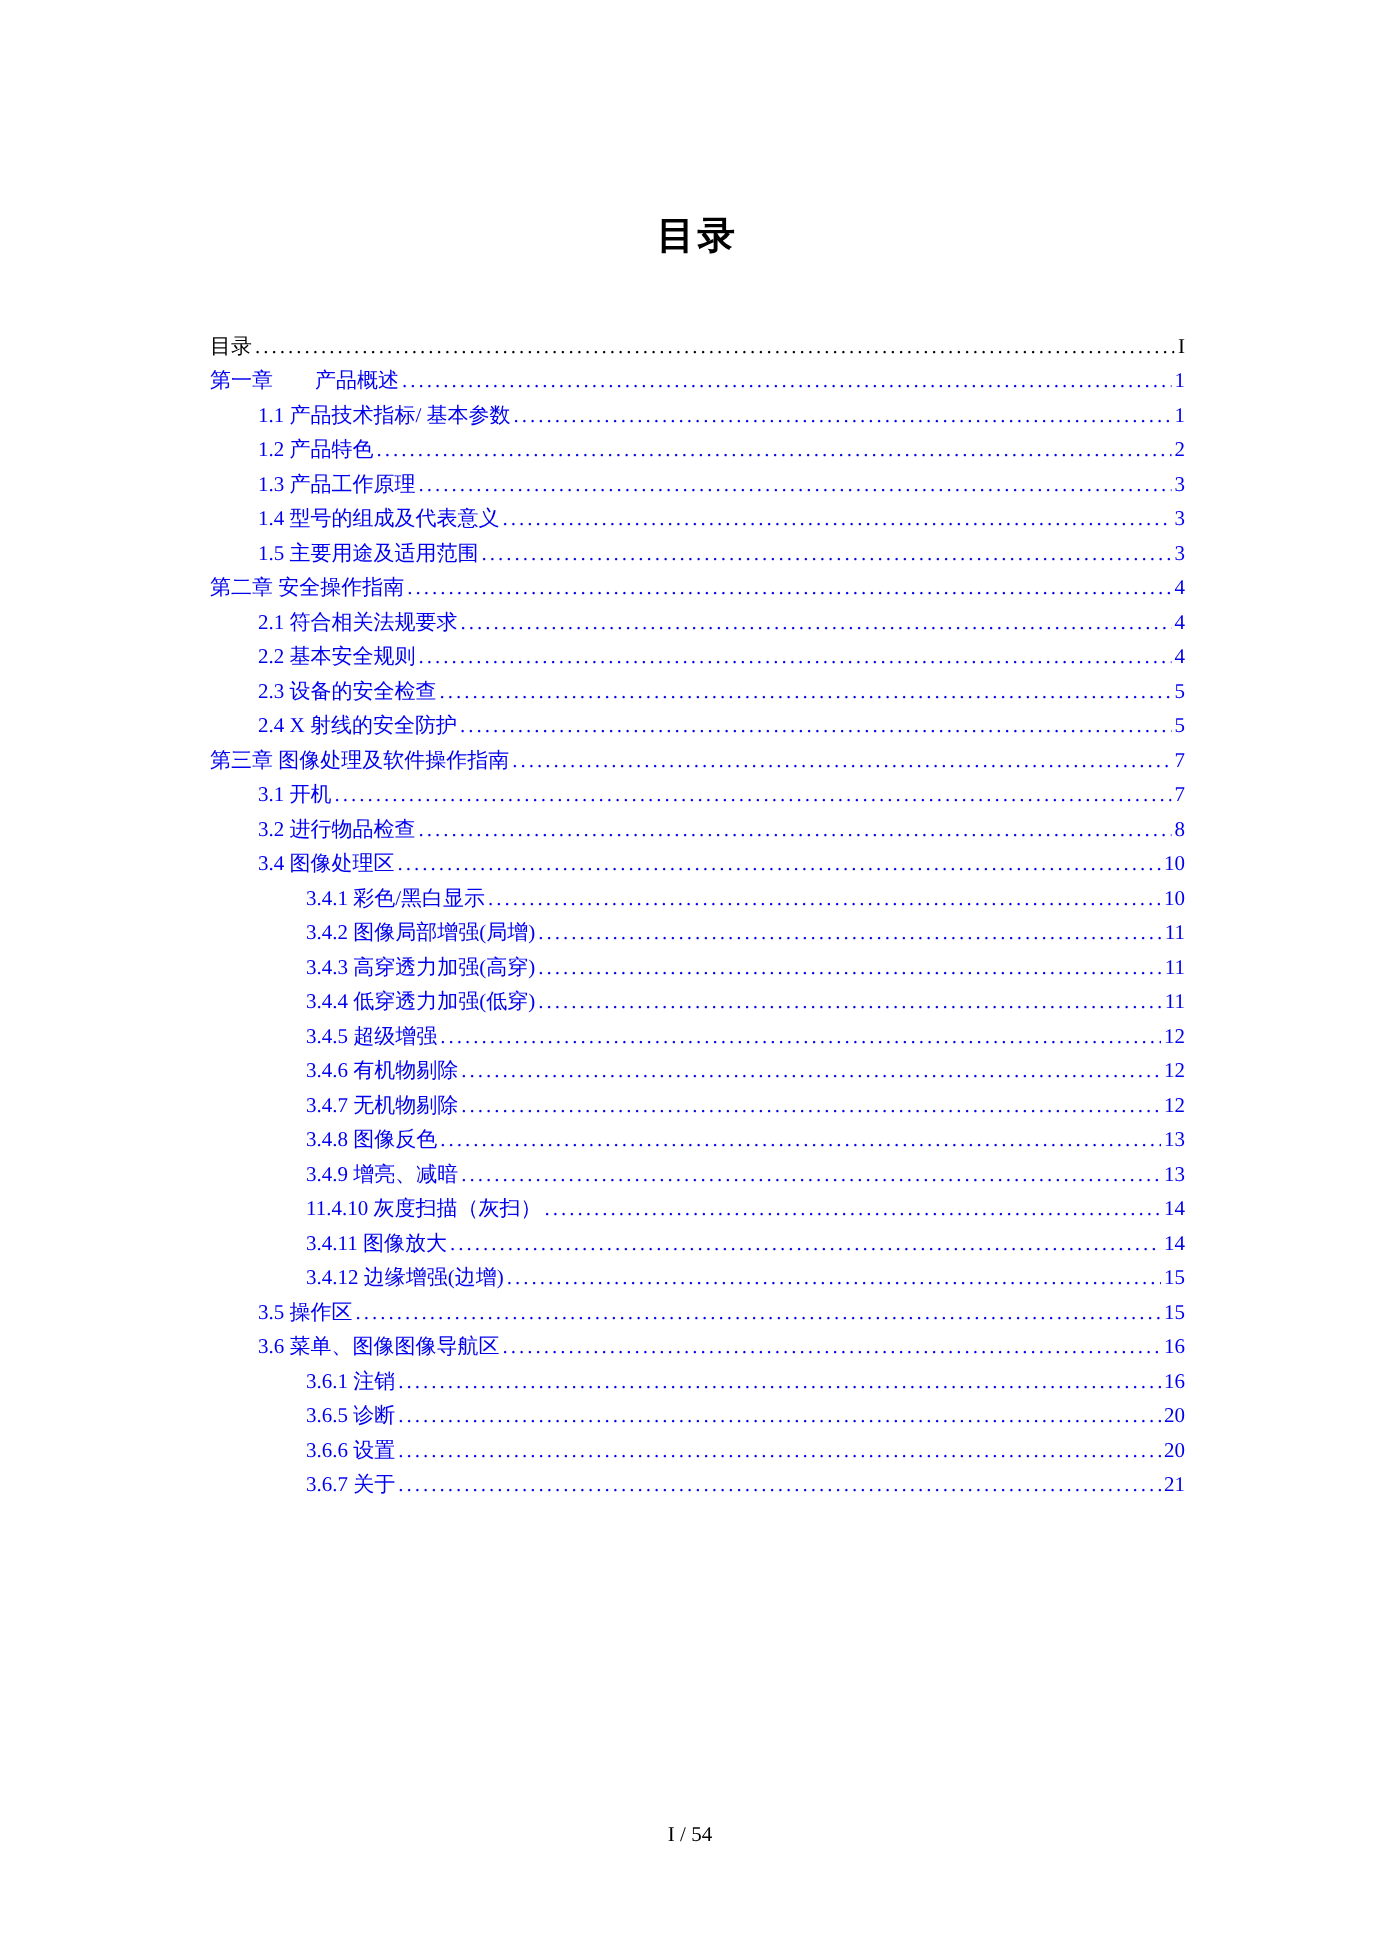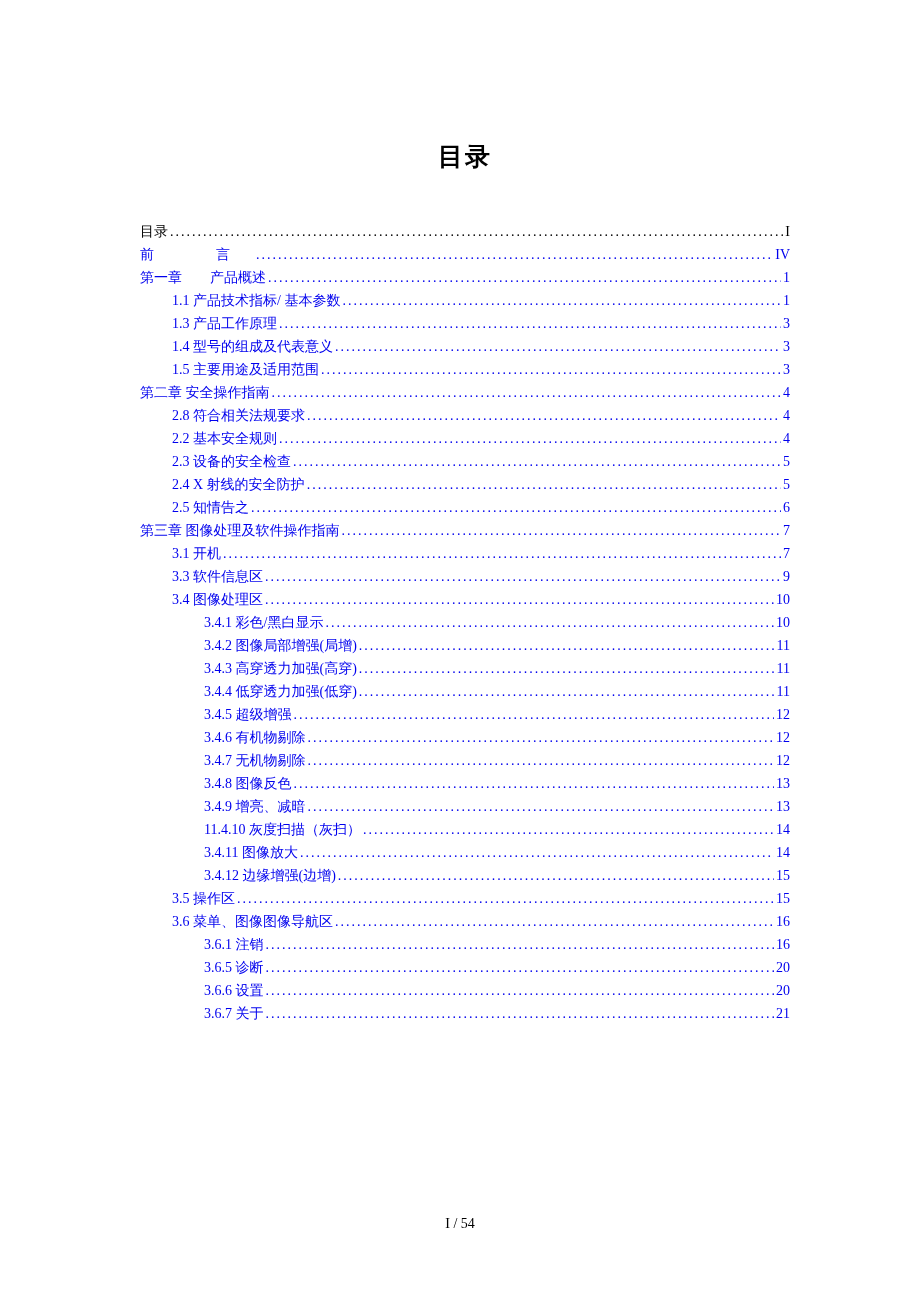--- a/index.html
+++ b/index.html
@@ -74,33 +74,33 @@
 
 <h1 class="title">目录</h1>
 
 <div class="toc" id="toc">
     <div class="toc-line indent-0">
       <span class="toc-label ">目录</span>
       <span class="toc-dots"></span>
       <span class="toc-page">I</span>
     </div>
     <div class="toc-line indent-0 link">
-      <span class="toc-label preface-label">前　言</span>
-      <span class="toc-dots"></span>
-      <span class="toc-page">IV</span>
-    </div>
-    <div class="toc-line indent-0 link">
       <span class="toc-label ">第一章　　产品概述</span>
       <span class="toc-dots"></span>
       <span class="toc-page">1</span>
     </div>
     <div class="toc-line indent-1 link">
       <span class="toc-label ">1.1  产品技术指标/  基本参数</span>
       <span class="toc-dots"></span>
       <span class="toc-page">1</span>
+    </div>
+    <div class="toc-line indent-1 link">
+      <span class="toc-label ">1.2  产品特色</span>
+      <span class="toc-dots"></span>
+      <span class="toc-page">2</span>
     </div>
     <div class="toc-line indent-1 link">
       <span class="toc-label ">1.3  产品工作原理</span>
       <span class="toc-dots"></span>
       <span class="toc-page">3</span>
     </div>
     <div class="toc-line indent-1 link">
       <span class="toc-label ">1.4  型号的组成及代表意义</span>
       <span class="toc-dots"></span>
       <span class="toc-page">3</span>
@@ -109,58 +109,53 @@
       <span class="toc-label ">1.5  主要用途及适用范围</span>
       <span class="toc-dots"></span>
       <span class="toc-page">3</span>
     </div>
     <div class="toc-line indent-0 link">
       <span class="toc-label ">第二章  安全操作指南</span>
       <span class="toc-dots"></span>
       <span class="toc-page">4</span>
     </div>
     <div class="toc-line indent-1 link">
-      <span class="toc-label ">2.8  符合相关法规要求</span>
+      <span class="toc-label ">2.1  符合相关法规要求</span>
       <span class="toc-dots"></span>
       <span class="toc-page">4</span>
     </div>
     <div class="toc-line indent-1 link">
       <span class="toc-label ">2.2  基本安全规则</span>
       <span class="toc-dots"></span>
       <span class="toc-page">4</span>
     </div>
     <div class="toc-line indent-1 link">
       <span class="toc-label ">2.3  设备的安全检查</span>
       <span class="toc-dots"></span>
       <span class="toc-page">5</span>
     </div>
     <div class="toc-line indent-1 link">
       <span class="toc-label ">2.4 X 射线的安全防护</span>
       <span class="toc-dots"></span>
       <span class="toc-page">5</span>
-    </div>
-    <div class="toc-line indent-1 link">
-      <span class="toc-label ">2.5  知情告之</span>
-      <span class="toc-dots"></span>
-      <span class="toc-page">6</span>
     </div>
     <div class="toc-line indent-0 link">
       <span class="toc-label ">第三章  图像处理及软件操作指南</span>
       <span class="toc-dots"></span>
       <span class="toc-page">7</span>
     </div>
     <div class="toc-line indent-1 link">
       <span class="toc-label ">3.1  开机</span>
       <span class="toc-dots"></span>
       <span class="toc-page">7</span>
     </div>
     <div class="toc-line indent-1 link">
-      <span class="toc-label ">3.3  软件信息区</span>
-      <span class="toc-dots"></span>
-      <span class="toc-page">9</span>
+      <span class="toc-label ">3.2  进行物品检查</span>
+      <span class="toc-dots"></span>
+      <span class="toc-page">8</span>
     </div>
     <div class="toc-line indent-1 link">
       <span class="toc-label ">3.4  图像处理区</span>
       <span class="toc-dots"></span>
       <span class="toc-page">10</span>
     </div>
     <div class="toc-line indent-2 link">
       <span class="toc-label ">3.4.1  彩色/黑白显示</span>
       <span class="toc-dots"></span>
       <span class="toc-page">10</span>

